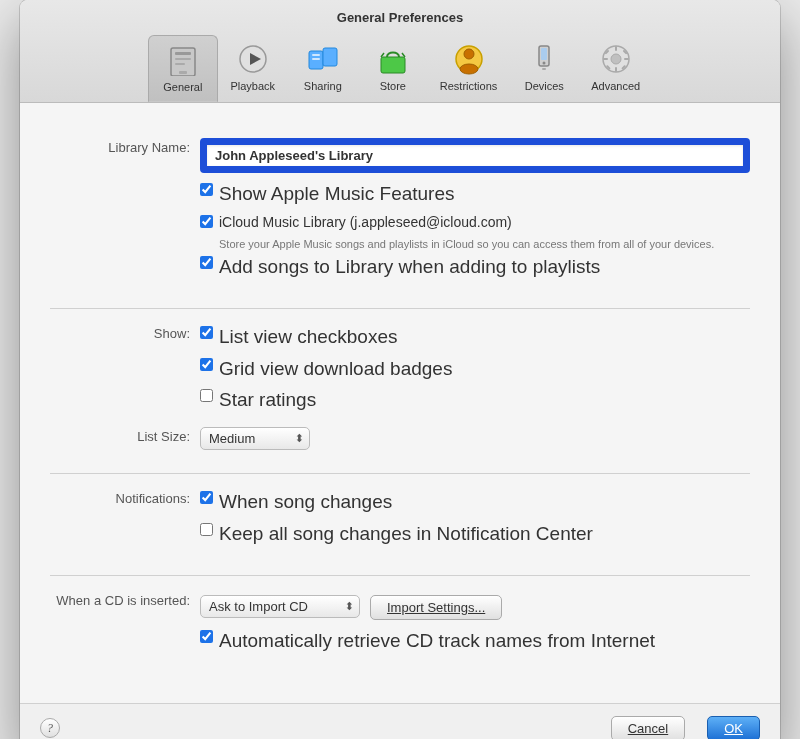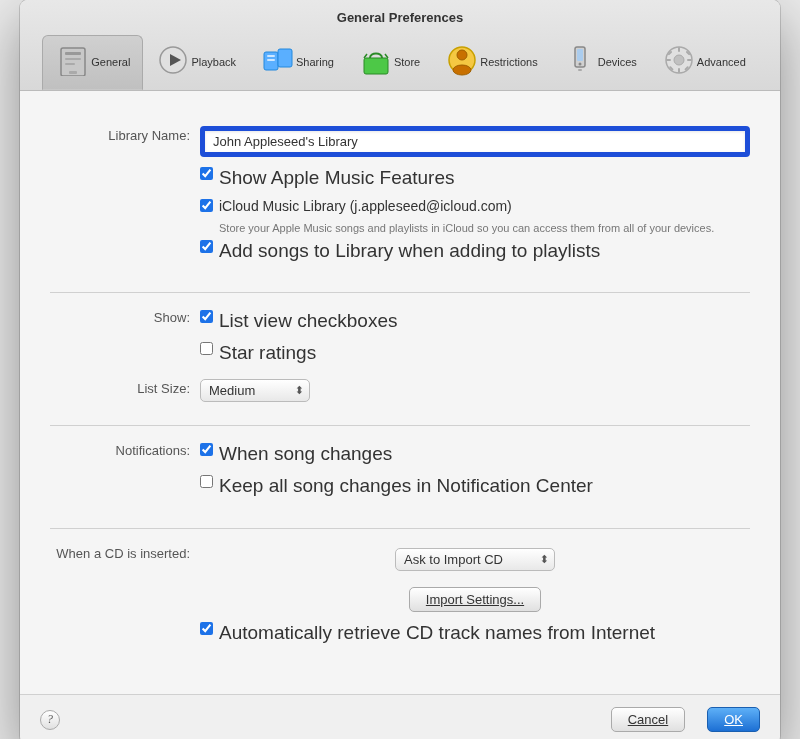--- a/index.html
+++ b/index.html
@@ -39,21 +39,21 @@
 
     .toolbar {
       display: flex;
       justify-content: center;
       gap: 0px;
       padding: 0 20px;
     }
 
     .toolbar-item {
       display: flex;
-      flex-direction: row;
+      flex-direction: column;
       align-items: center;
       padding: 6px 12px 8px;
       cursor: pointer;
       border-radius: 6px 6px 0 0;
       min-width: 70px;
       position: relative;
     }
 
     .toolbar-item.active {
       background: linear-gradient(to bottom, #d0d0d0, #c0c0c0);
@@ -105,27 +105,28 @@
       font-size: 13px;
     }
 
     .form-control {
       flex: 1;
     }
 
     .text-input {
       width: 100%;
       padding: 3px 8px;
-      border: 5px solid #1d4ed8;
+      border: 7px solid #1d4ed8;
       border-radius: 4px;
       font-size: 13px;
       background: white;
       color: #333;
       outline: none;
       box-shadow: inset 0 1px 3px rgba(0,0,0,0.1);
+      font-weight: bold;
     }
 
     .checkbox-row {
       display: flex;
       align-items: flex-start;
       margin-bottom: 5px;
     }
 
     .checkbox-row input[type="checkbox"] {
       margin-right: 6px;
@@ -183,24 +184,23 @@
     .select-arrow {
       position: absolute;
       right: 6px;
       pointer-events: none;
       color: #555;
       font-size: 11px;
     }
 
     .button-row {
       display: flex;
-      align-items: center;
-      gap: 16px;
+      align-items: flex-start;
+      gap: 10px;
       margin-top: 4px;
-      flex-direction: column;
     }
 
     .btn {
       padding: 4px 16px;
       border-radius: 5px;
       font-size: 13px;
       cursor: pointer;
       border: 1px solid;
       outline: none;
       text-decoration: underline;
@@ -391,20 +391,24 @@
     <div class="section">
       <div class="form-row">
         <div class="form-label">Show:</div>
         <div class="form-control">
 
           <div class="checkbox-row">
             <input type="checkbox" id="list_checkboxes" checked="" style="">
             <label class="checkbox-label" for="list_checkboxes">List view checkboxes</label>
           </div>
 
+          <div class="checkbox-row">
+            <input type="checkbox" id="grid_badges" checked="" style="">
+            <label class="checkbox-label" for="grid_badges">Grid view download badges</label>
+          </div>
 
           <div class="checkbox-row">
             <input type="checkbox" id="star_ratings" style="">
             <label class="checkbox-label" for="star_ratings">Star ratings</label>
           </div>
 
         </div>
       </div>
 
       <div class="form-row" style="margin-top:8px;">

